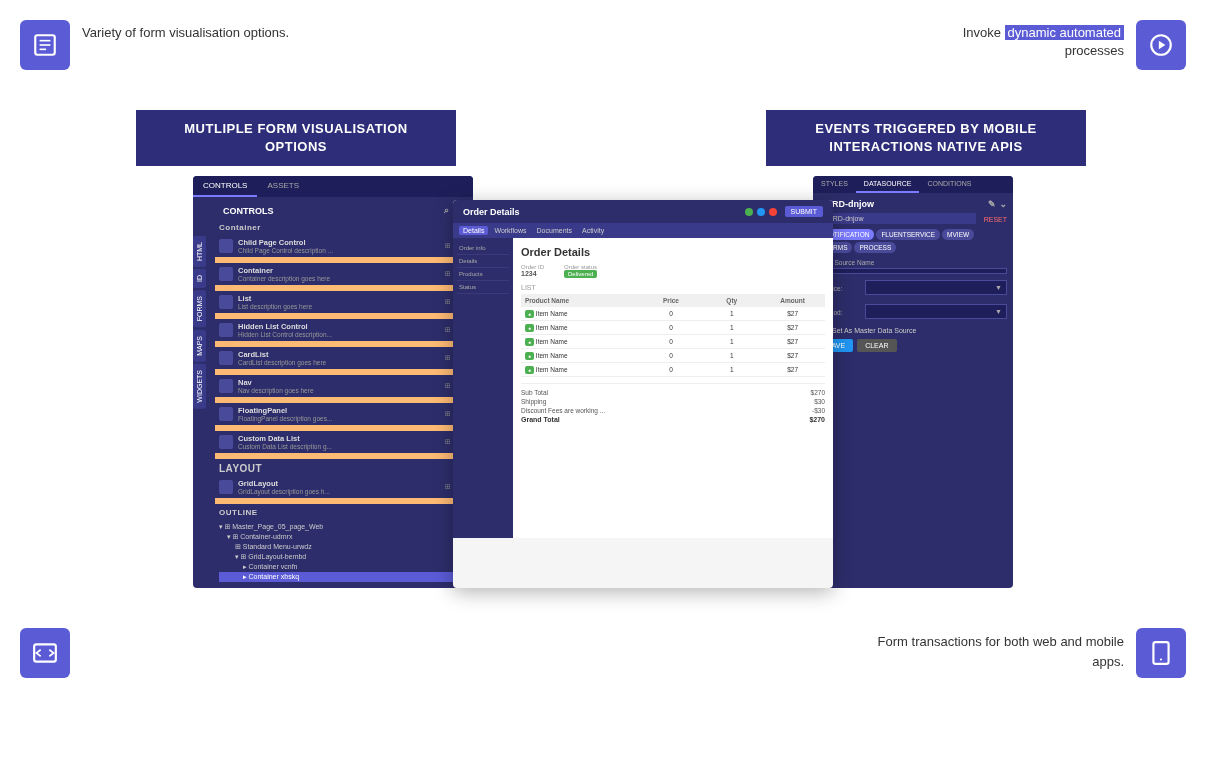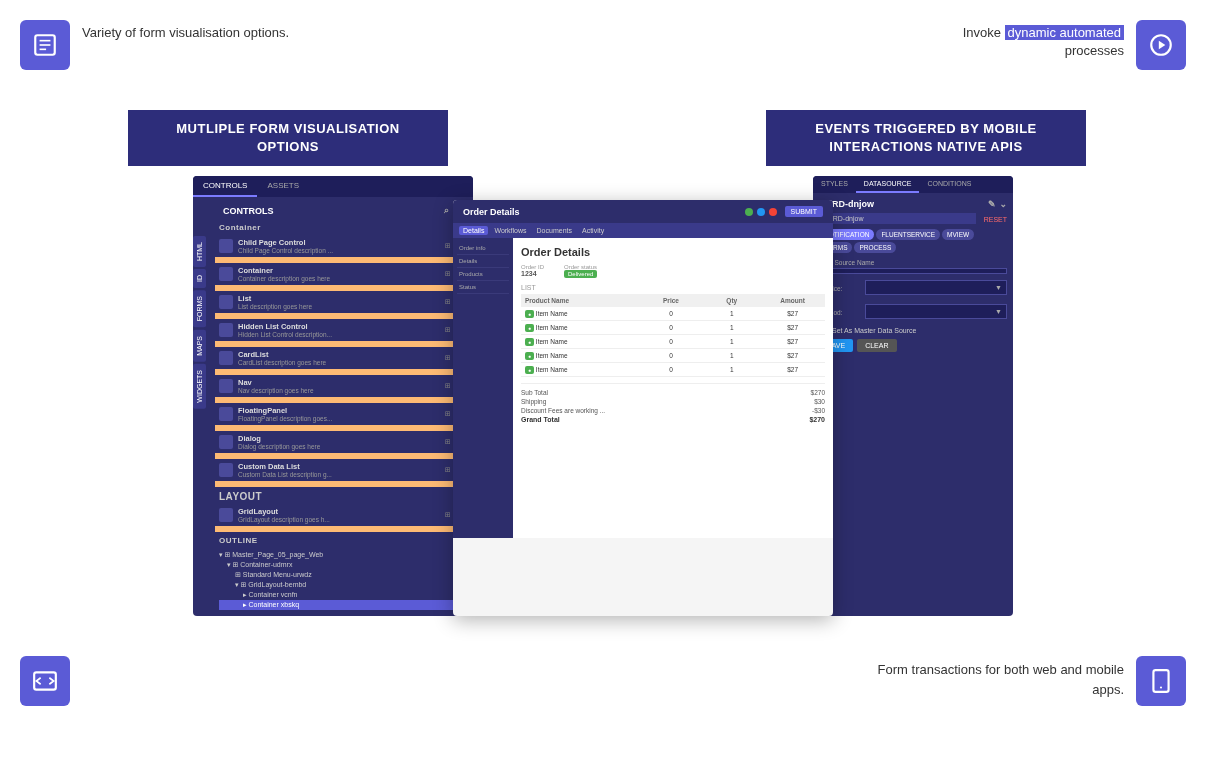--- a/index.html
+++ b/index.html
@@ -55,21 +55,21 @@
 
     .top-right .top-text {
       text-align: right;
     }
 
     
     .middle-headings {
       display: flex;
       justify-content: space-between;
       padding: 0 120px;
-      margin: 30px 0 10px 8px;
+      margin: 30px 0 10px 16px;
     }
 
     .section-heading {
       background: #2d2d7a;
       color: white;
       font-size: 13px;
       font-weight: bold;
       letter-spacing: 0.5px;
       text-transform: uppercase;
       padding: 10px 20px;
@@ -771,32 +771,20 @@
         </div>
         <div class="control-item-actions">
             <span>⊞</span>
             <span>●</span>
             <span>◎</span>
           </div>
       </div>
       <div class="control-item">
         <div class="control-item-icon"></div>
         <div class="control-item-text">
-          <div class="control-item-name">Dialog</div>
-          <div class="control-item-desc">Dialog description goes here</div>
-        </div>
-        <div class="control-item-actions">
-            <span>⊞</span>
-            <span>●</span>
-            <span>◎</span>
-          </div>
-      </div>
-      <div class="control-item">
-        <div class="control-item-icon"></div>
-        <div class="control-item-text">
           <div class="control-item-name">Custom Data List</div>
           <div class="control-item-desc">Custom Data List description g...</div>
         </div>
         <div class="control-item-actions">
             <span>⊞</span>
             <span>●</span>
             <span>◎</span>
           </div>
       </div>
 

